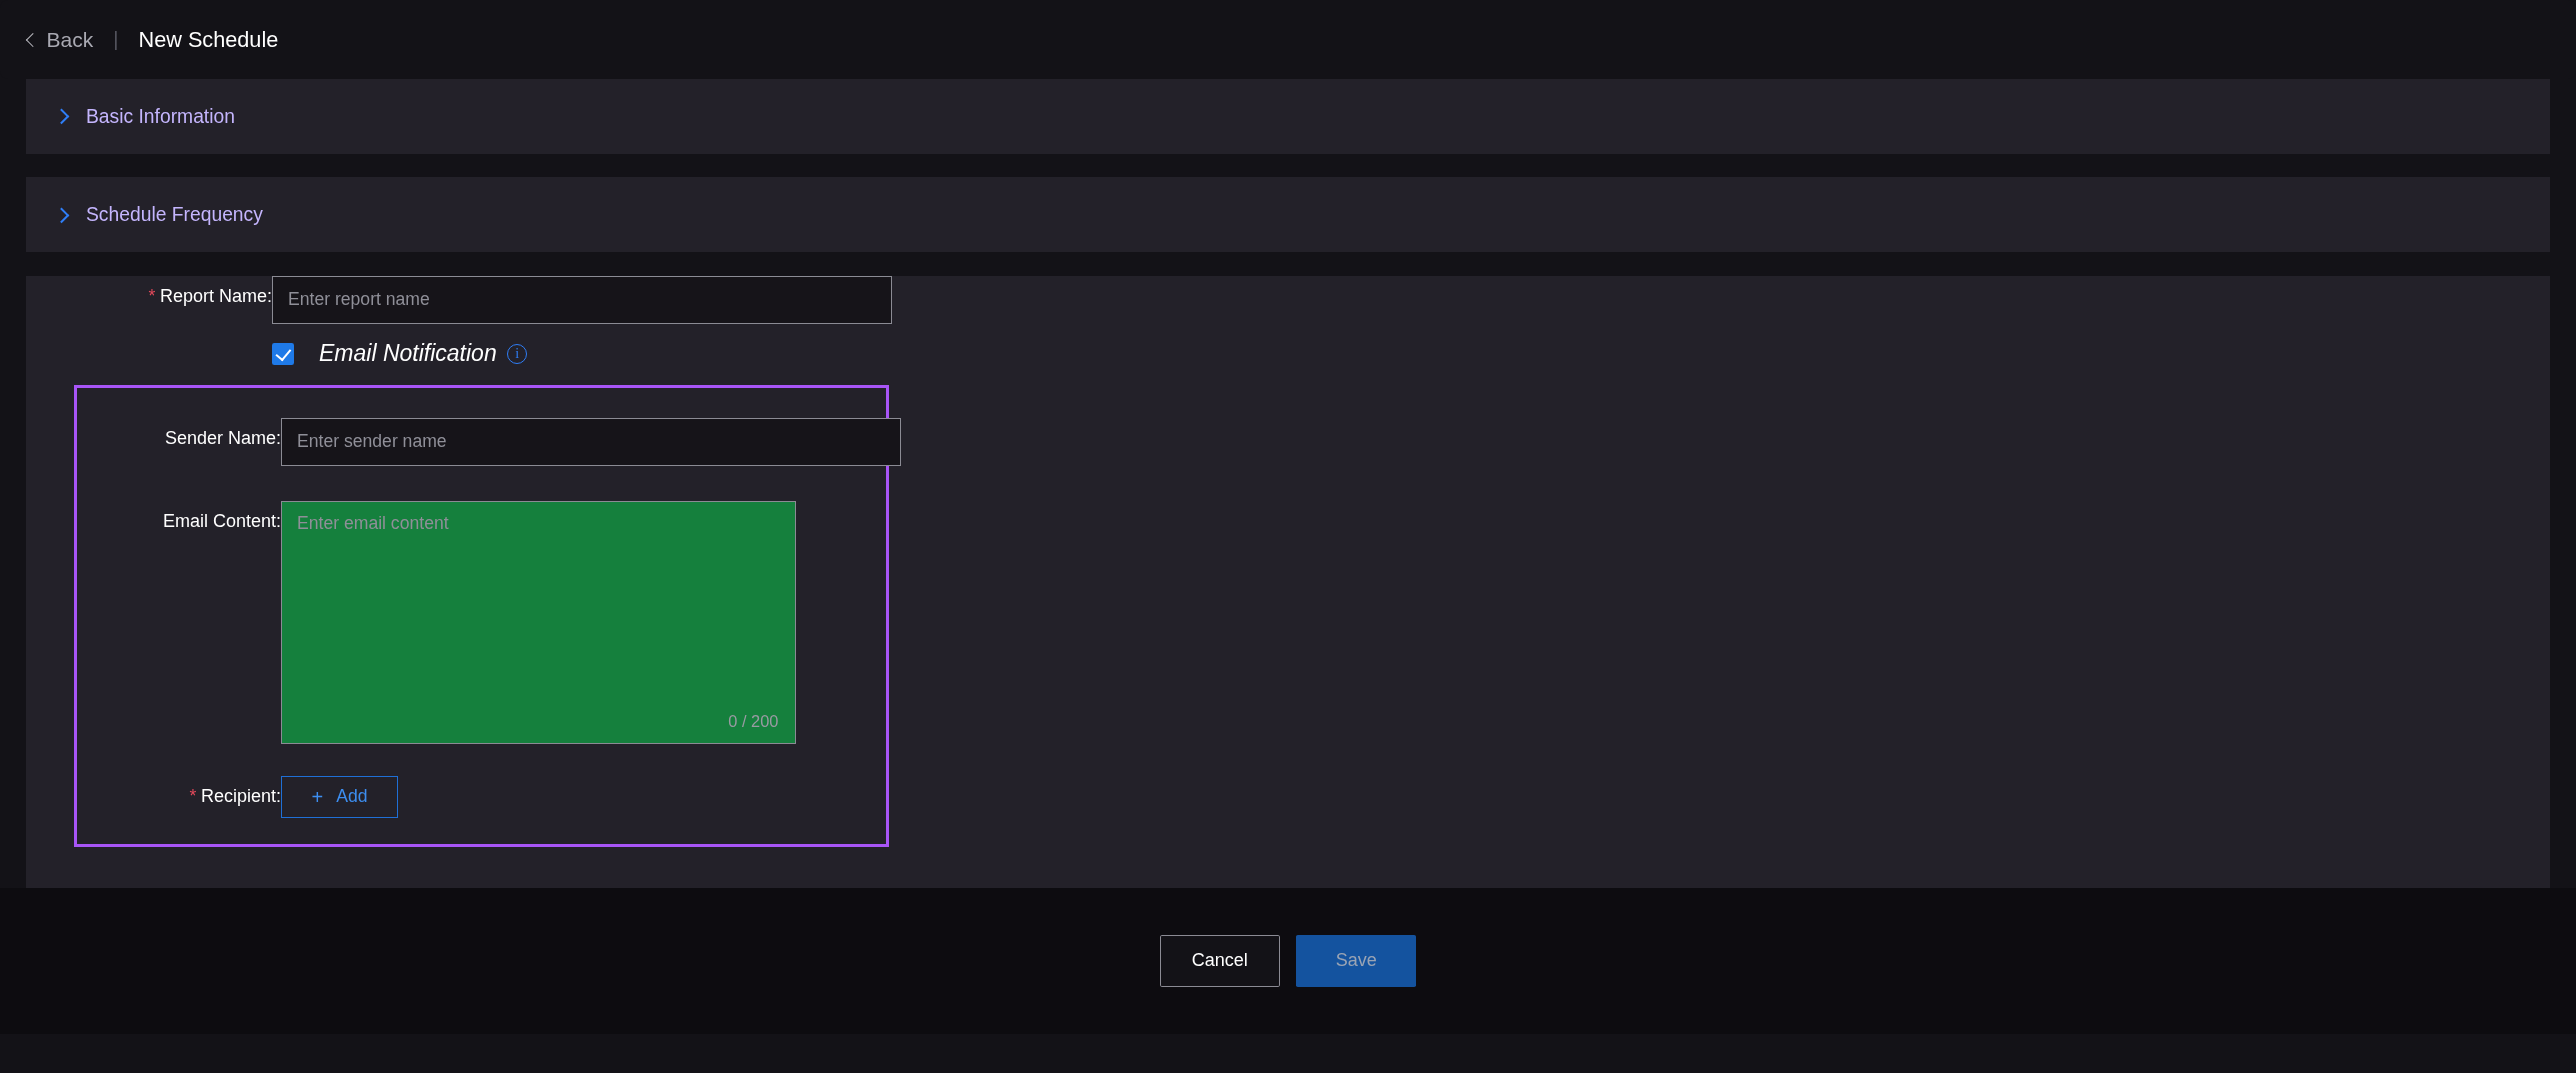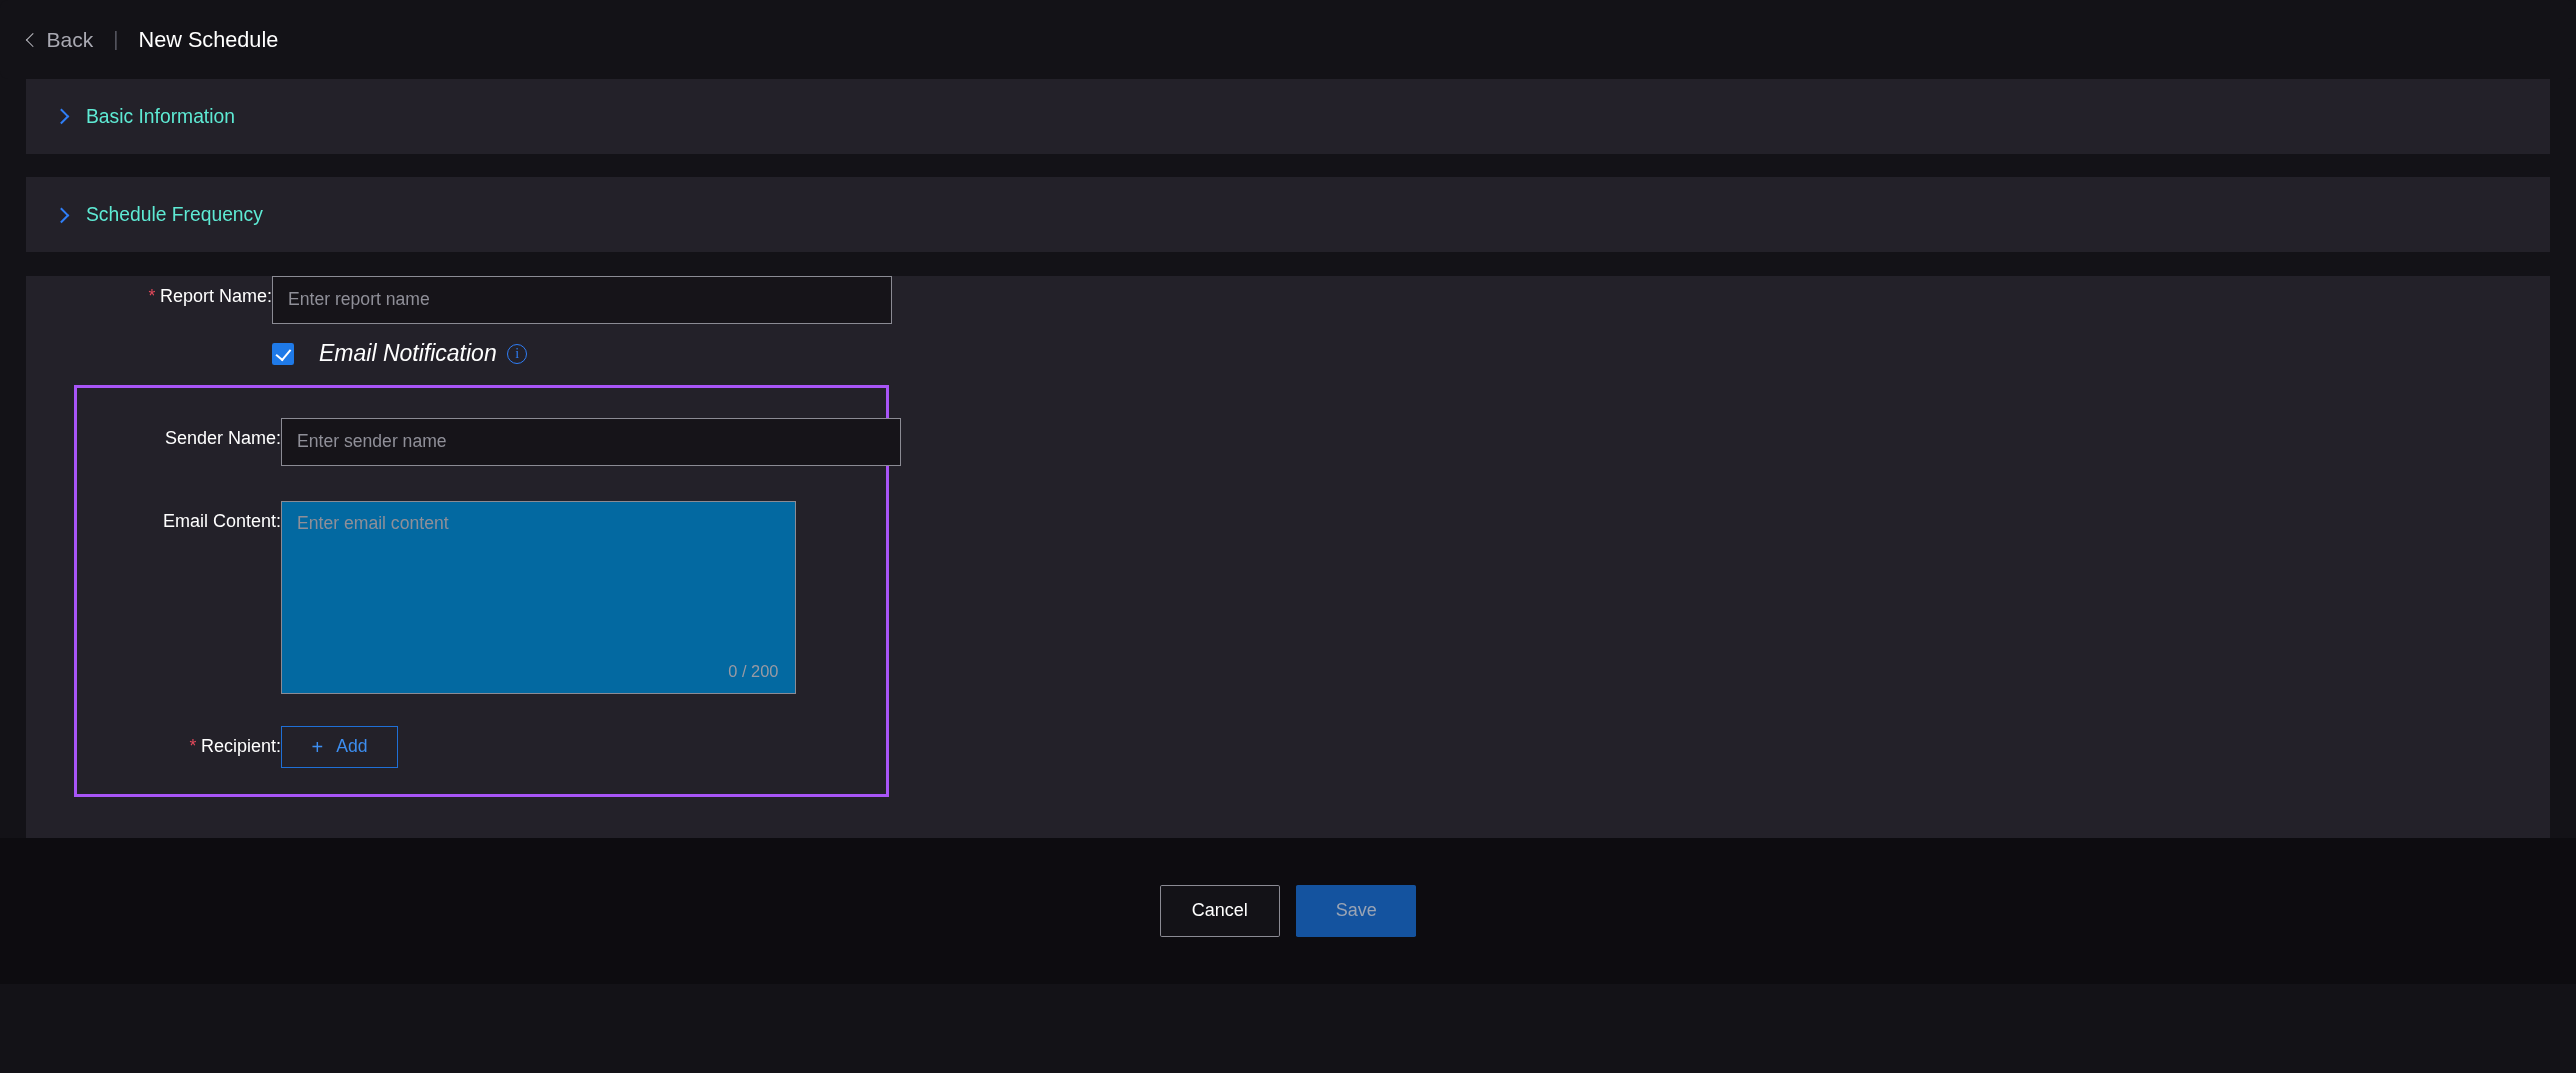--- a/index.html
+++ b/index.html
@@ -87,21 +87,21 @@
   }
   .chev.right::before {
     left: 3.5px; top: 4.7px;
     transform: rotate(-45deg);
   }
   .chev.down::before {
     left: 3.5px; top: 2.3px;
     transform: rotate(45deg);
   }
   .section-title {
-    color: #5eead4;
+    color: #c4b5fd;
     font-size: 19.3px;
   }
 
   .section.expanded { margin-bottom: 0; }
   .section-body {
     padding: 0 0 41px 0;
   }
 
   
   .form-row {
@@ -201,22 +201,22 @@
   }
   .highlight-panel .form-row { padding-left: 28px; }
   .highlight-panel .form-label { width: 176px; flex: 0 0 176px; }
 
   .textarea-wrap {
     position: relative;
     width: 515px;
   }
   .text-area {
     width: 515px;
-    height: 193px;
-    background: #0369a1;
+    height: 243px;
+    background: #15803d;
     border: 1.2px solid #8b8b94;
     color: #d6d6dd;
     font-size: 17.6px;
     font-family: "Liberation Sans", sans-serif;
     padding: 11.7px 15px;
     outline: none;
     resize: none;
     display: block;
   }
   .text-area::placeholder { color: #8f8f98; }

